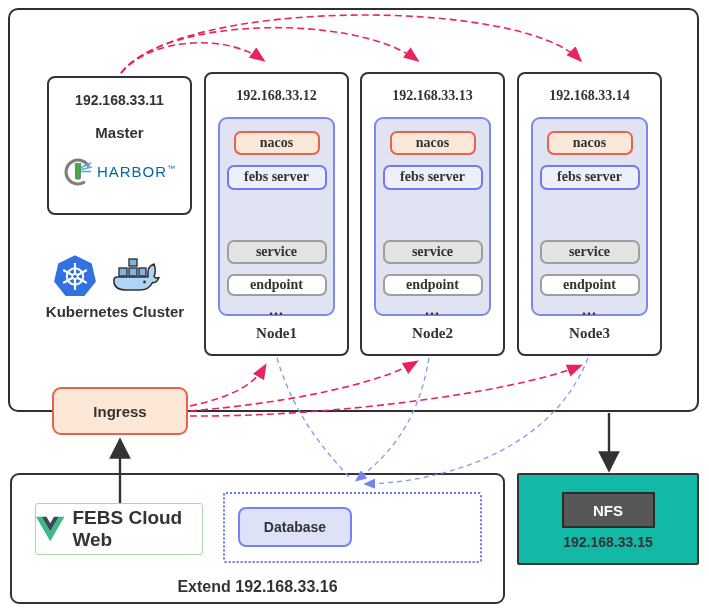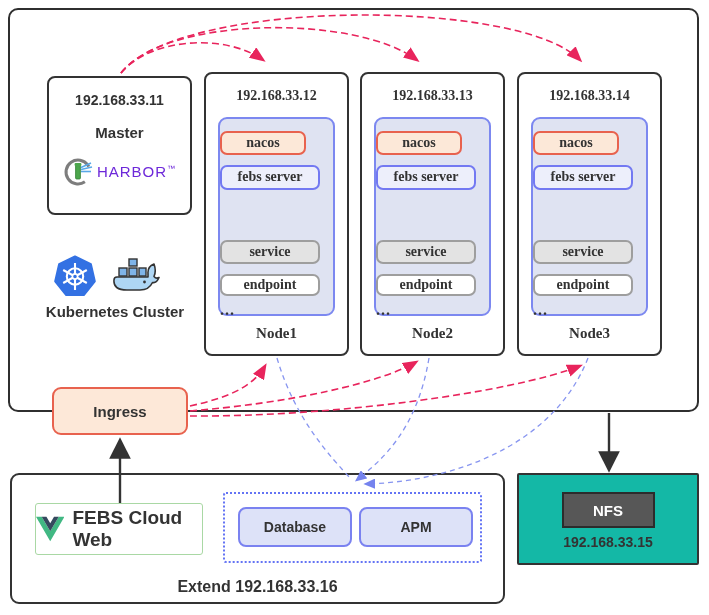--- a/index.html
+++ b/index.html
@@ -11,31 +11,31 @@
   .box{position:absolute; box-sizing:border-box; background:#fff;}
 
   
   .outer{left:8px; top:8px; width:691px; height:404px; border:2.5px solid #2f2f2f; border-radius:10px;}
 
   
   .master{left:47px; top:76px; width:145px; height:139px; border:2px solid #333; border-radius:8px; text-align:center;}
   .master .ip{margin-top:14px; font-size:14px;}
   .master .role{margin-top:16px; font-size:15px;}
   .harbor{display:flex; align-items:center; justify-content:center; gap:4px; margin-top:14px;}
-  .harbor-text{font-weight:normal; color:#6d28d9; font-size:15px; letter-spacing:1px;}
+  .harbor-text{font-weight:normal; color:#0369a1; font-size:15px; letter-spacing:1px;}
   .harbor-text sup{font-size:8px;}
 
   
   .node{top:72px; width:145px; height:284px; border:2px solid #333; border-radius:8px; text-align:center;font-family:Liberation Serif, serif;}
   .node.n1{left:204px;} .node.n2{left:360px;} .node.n3{left:517px;}
   .node .ip{margin-top:14px; font-size:14px;}
   .pod-group{
     box-sizing:border-box; width:117px; height:199px; margin:13px auto 0;
     background:#dfe3f2; border:2px solid #7c88f0; border-radius:9px;
-    display:flex; flex-direction:column; align-items:flex-start; gap:10px; padding-top:12px;
+    display:flex; flex-direction:column; align-items:center; gap:10px; padding-top:12px;
   }
   .chip{box-sizing:border-box; display:flex; align-items:center; justify-content:center;
         font-size:14px; border-radius:7px;}
   .chip.nacos{width:86px; height:33px; background:#fce8d8; border:2px solid #e8624e;}
   .chip.febs{width:100px; height:36px; background:#edeffb; border:2px solid #7379f2;}
   .chip.service{width:100px; height:33px; background:#e3e3e3; border:2px solid #9e9e9e;margin-top:40px;}
   .chip.endpoint{width:100px; height:31px; background:#ffffff; border:2px solid #9e9e9e;}
   .dots{font-size:16px; line-height:8px; letter-spacing:1px;}
   .node .name{margin-top:9px; font-size:15px;}
 
@@ -153,21 +153,20 @@
   <div class="box extend"></div>
   <div class="box febs-web">
     <svg width="34" height="30" viewBox="0 0 60 52">
       <polygon points="0,0 12,0 30,31 48,0 60,0 30,52" fill="#41b883"></polygon>
       <polygon points="12,0 22,0 30,14 38,0 48,0 30,31" fill="#35495e"></polygon>
     </svg>
     <span>FEBS Cloud Web</span>
   </div>
   <div class="box dotted-group">
     <div class="svc-chip db">Database</div>
-    <div class="svc-chip apm">APM</div>
   </div>
   <div class="box extend-caption lbl">Extend 192.168.33.16</div>
 
   <div class="box nfs">
     <div class="nfs-inner">NFS</div>
     <div class="ip">192.168.33.15</div>
   </div>
 
   <svg class="arrows">
     <defs>

